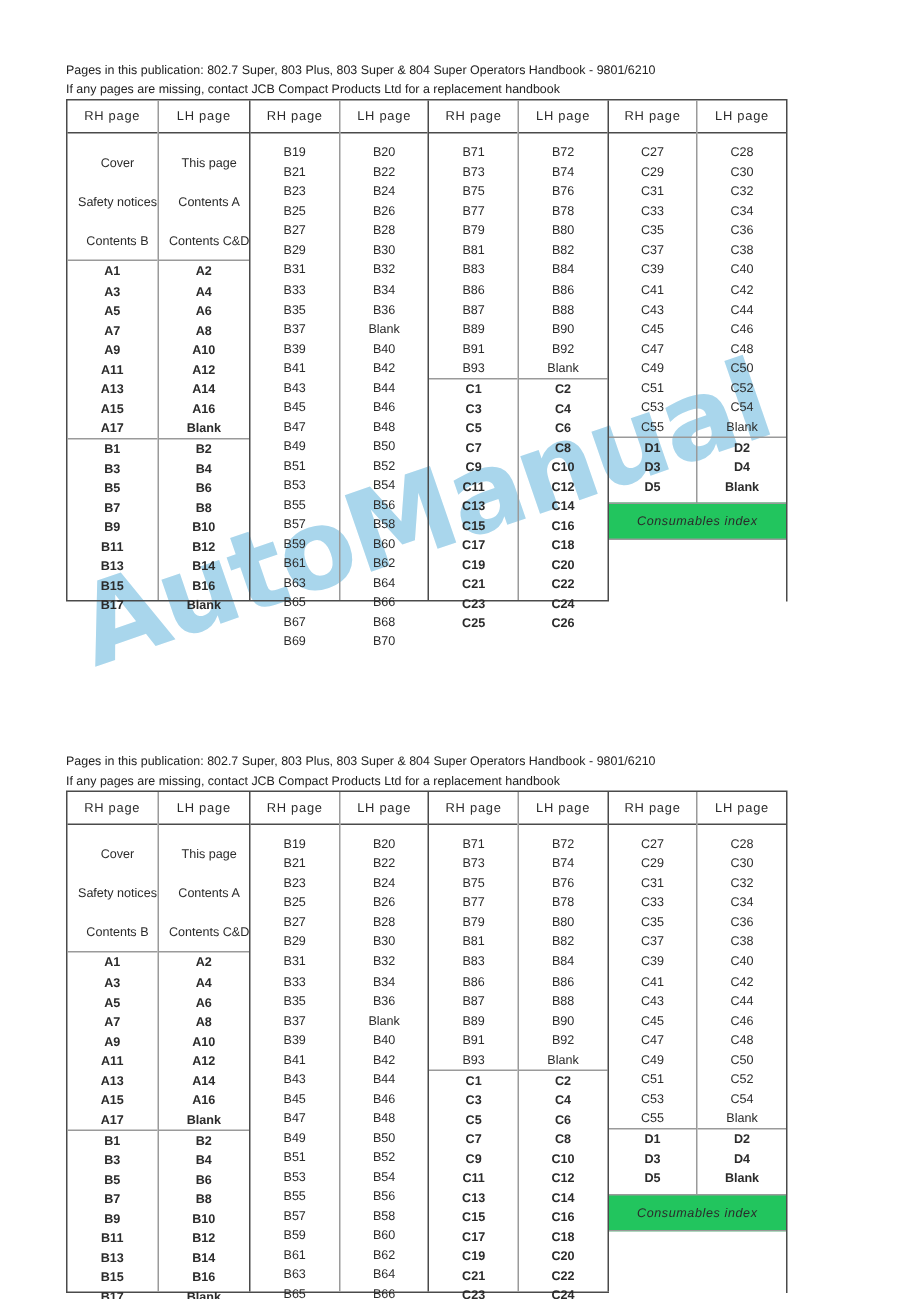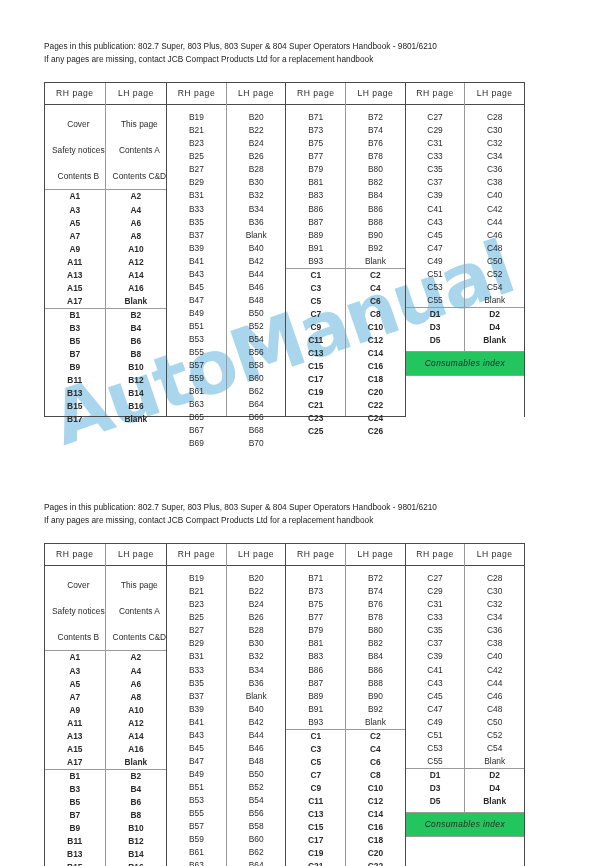--- a/index.html
+++ b/index.html
@@ -61,21 +61,21 @@
     font-size: 8.3px;
     line-height: 12.6px;
     color: #222;
     white-space: nowrap;
     position: relative;
     z-index: 8;
   }
 
   .tbl {
     position: relative;
-    margin-top: 17px;
+    margin-top: 1px;
     border: 1.4px solid #4a4a4a;
     background: transparent;
     display: flex;
     z-index: 6;
   }
 
   .grp {
     flex: 1 1 0;
     display: flex;
     position: relative;

